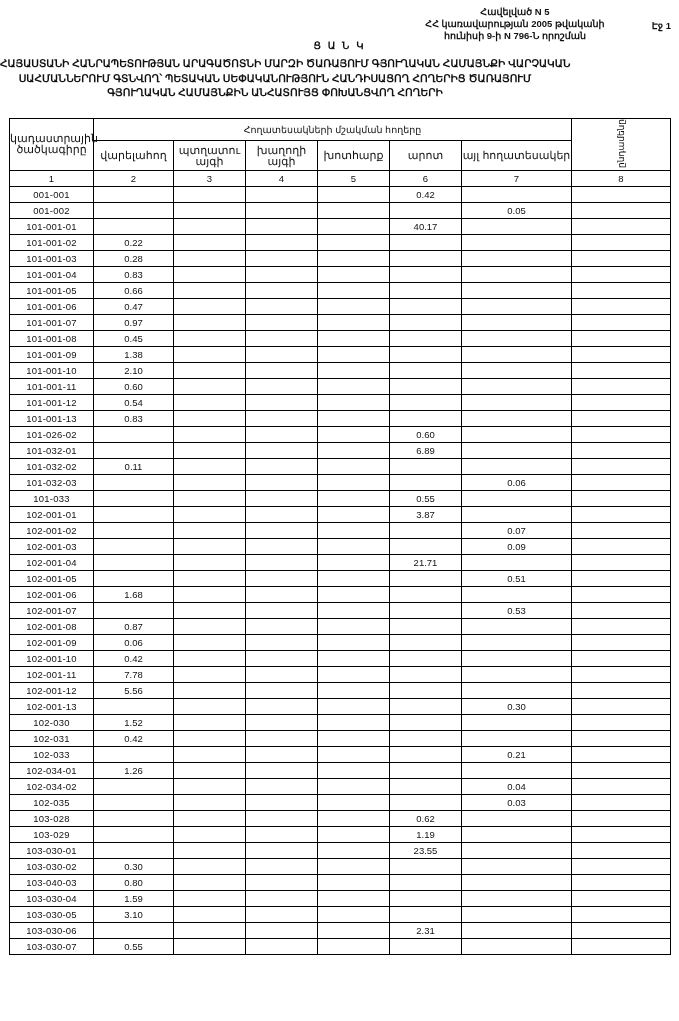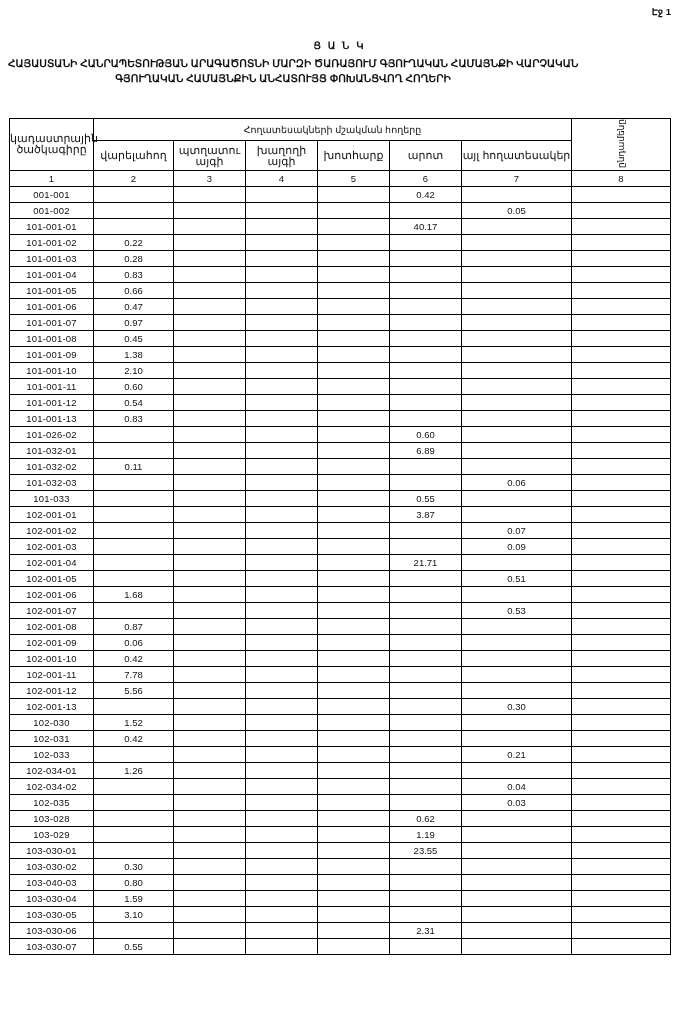--- a/index.html
+++ b/index.html
@@ -28,41 +28,41 @@
     top: 6px;
     right: 14px;
     width: 300px;
     text-align: center;
     font-size: 9.5px;
     font-weight: bold;
     line-height: 12px;
   }
   .page-num {
     position: absolute;
-    top: 6px;
+    top: 20px;
     right: 8px;
     font-size: 9.5px;
     font-weight: bold;
   }
   .top-right .ln { display: block; white-space: nowrap; }
 
   .doc-title {
     position: absolute;
     top: 40px;
     left: 0;
     width: 679px;
     text-align: center;
     font-size: 10px;
     font-weight: bold;
     letter-spacing: 2px;
   }
   .subtitle {
     position: absolute;
     top: 56px;
-    left: 8px;
+    left: 0;
     width: 550px;
     text-align: center;
     font-size: 10.5px;
     font-weight: bold;
     line-height: 14.5px;
     letter-spacing: 0px;
   }
   .subtitle .ln { display: block; white-space: nowrap; }
 
   
@@ -129,27 +129,33 @@
   col.c5 { width: 72px; }
   col.c6 { width: 72px; }
   col.c7 { width: 110px; }
   col.c8 { width: 99px; }
 </style>
 </head>
 <body>
 
 <div class="page">
 
+  <div class="top-right">
+    <span class="ln">Հավելված N 5</span>
+    <span class="ln">ՀՀ կառավարության 2005 թվականի</span>
+    <span class="ln">հունիսի 9-ի N 796-Ն որոշման</span>
+  </div>
 
   <div class="page-num">Էջ 1</div>
 
   <div class="doc-title">Ց Ա Ն Կ</div>
 
   <div class="subtitle">
     <span class="ln">ՀԱՅԱՍՏԱՆԻ ՀԱՆՐԱՊԵՏՈՒԹՅԱՆ ԱՐԱԳԱԾՈՏՆԻ ՄԱՐԶԻ ԾԱՌԱՅՈՒՄ ԳՅՈՒՂԱԿԱՆ ՀԱՄԱՅՆՔԻ ՎԱՐՉԱԿԱՆ</span>
+    <span class="ln">ՍԱՀՄԱՆՆԵՐՈՒՄ ԳՏՆՎՈՂ՝ ՊԵՏԱԿԱՆ ՍԵՓԱԿԱՆՈՒԹՅՈՒՆ ՀԱՆԴԻՍԱՑՈՂ ՀՈՂԵՐԻՑ ԾԱՌԱՅՈՒՄ</span>
     <span class="ln">ԳՅՈՒՂԱԿԱՆ ՀԱՄԱՅՆՔԻՆ ԱՆՀԱՏՈՒՅՑ ՓՈԽԱՆՑՎՈՂ ՀՈՂԵՐԻ</span>
   </div>
 
   <table class="grid">
     <colgroup>
       <col class="c1">
         <col class="c2">
         <col class="c3">
         <col class="c4">
       <col class="c5">

